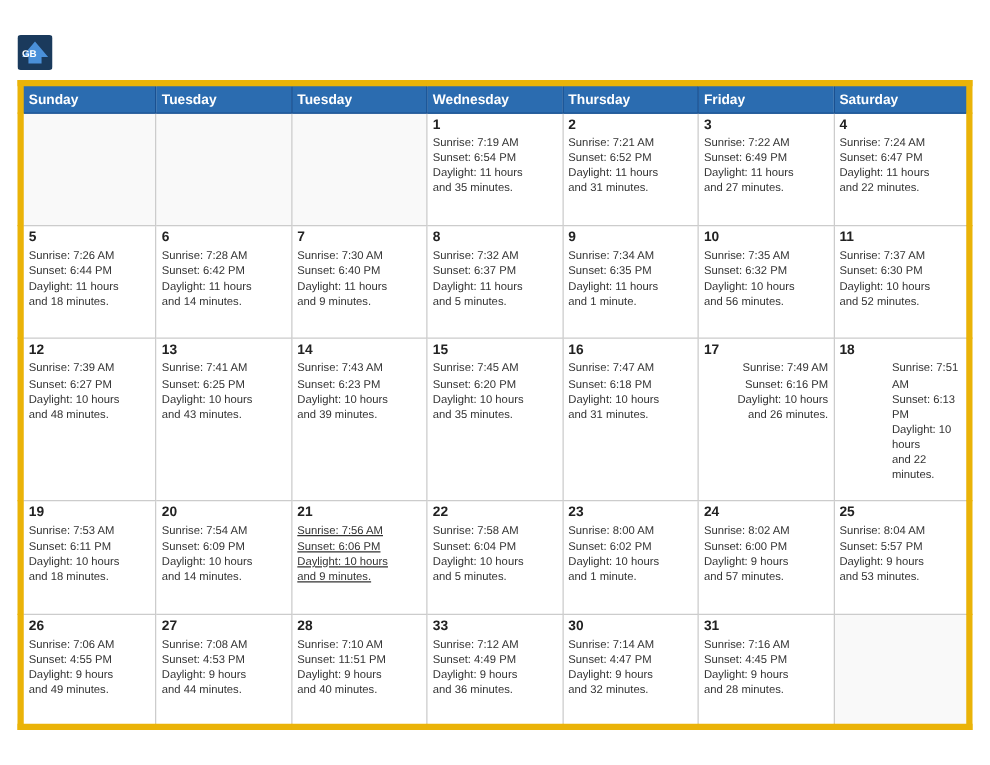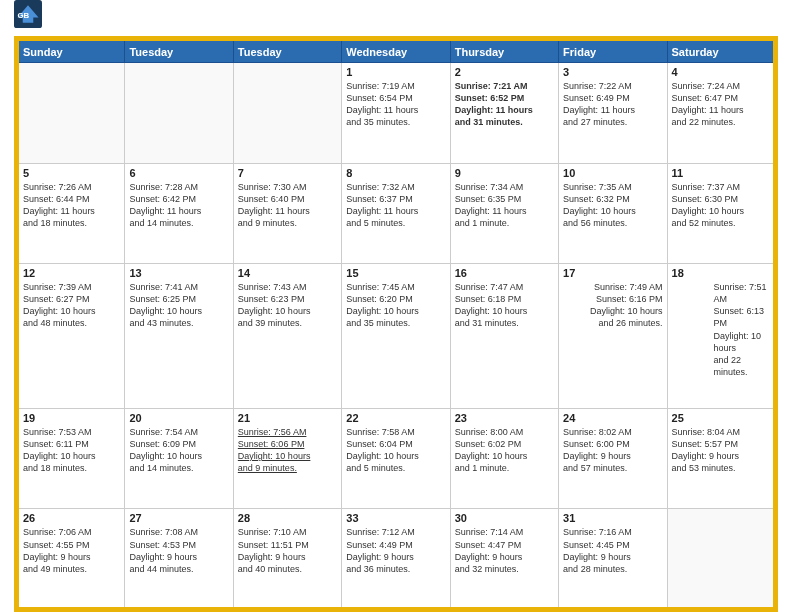--- a/index.html
+++ b/index.html
@@ -6,21 +6,21 @@
     body {
       width: 792px;
       height: 612px;
       font-family: Arial, sans-serif;
       background: #fff;
       overflow: hidden;
     }
     .page {
       width: 792px;
       height: 612px;
-      padding: 0 14px;
+      padding: 28px 14px;
       display: flex;
       flex-direction: column;
     }
     .header {
       display: flex;
       justify-content: space-between;
       align-items: flex-start;
       margin-bottom: 8px;
     }
     .logo {
@@ -136,21 +136,21 @@
           <td class="empty"></td>
           <td>
             <span class="day-number">1</span>
             <div class="day-info" style="white-space: pre-line;">Sunrise: 7:19 AM
 Sunset: 6:54 PM
 Daylight: 11 hours
 and 35 minutes.</div>
           </td>
           <td>
             <span class="day-number">2</span>
-            <div class="day-info" style="white-space: pre-line; font-weight: bold;">Sunrise: 7:21 AM
+            <div class="day-info" style="white-space: pre-line;">Sunrise: 7:21 AM
 Sunset: 6:52 PM
 Daylight: 11 hours
 and 31 minutes.</div>
           </td>
           <td>
             <span class="day-number">3</span>
             <div class="day-info" style="white-space: pre-line;">Sunrise: 7:22 AM
 Sunset: 6:49 PM
 Daylight: 11 hours
 and 27 minutes.</div>

